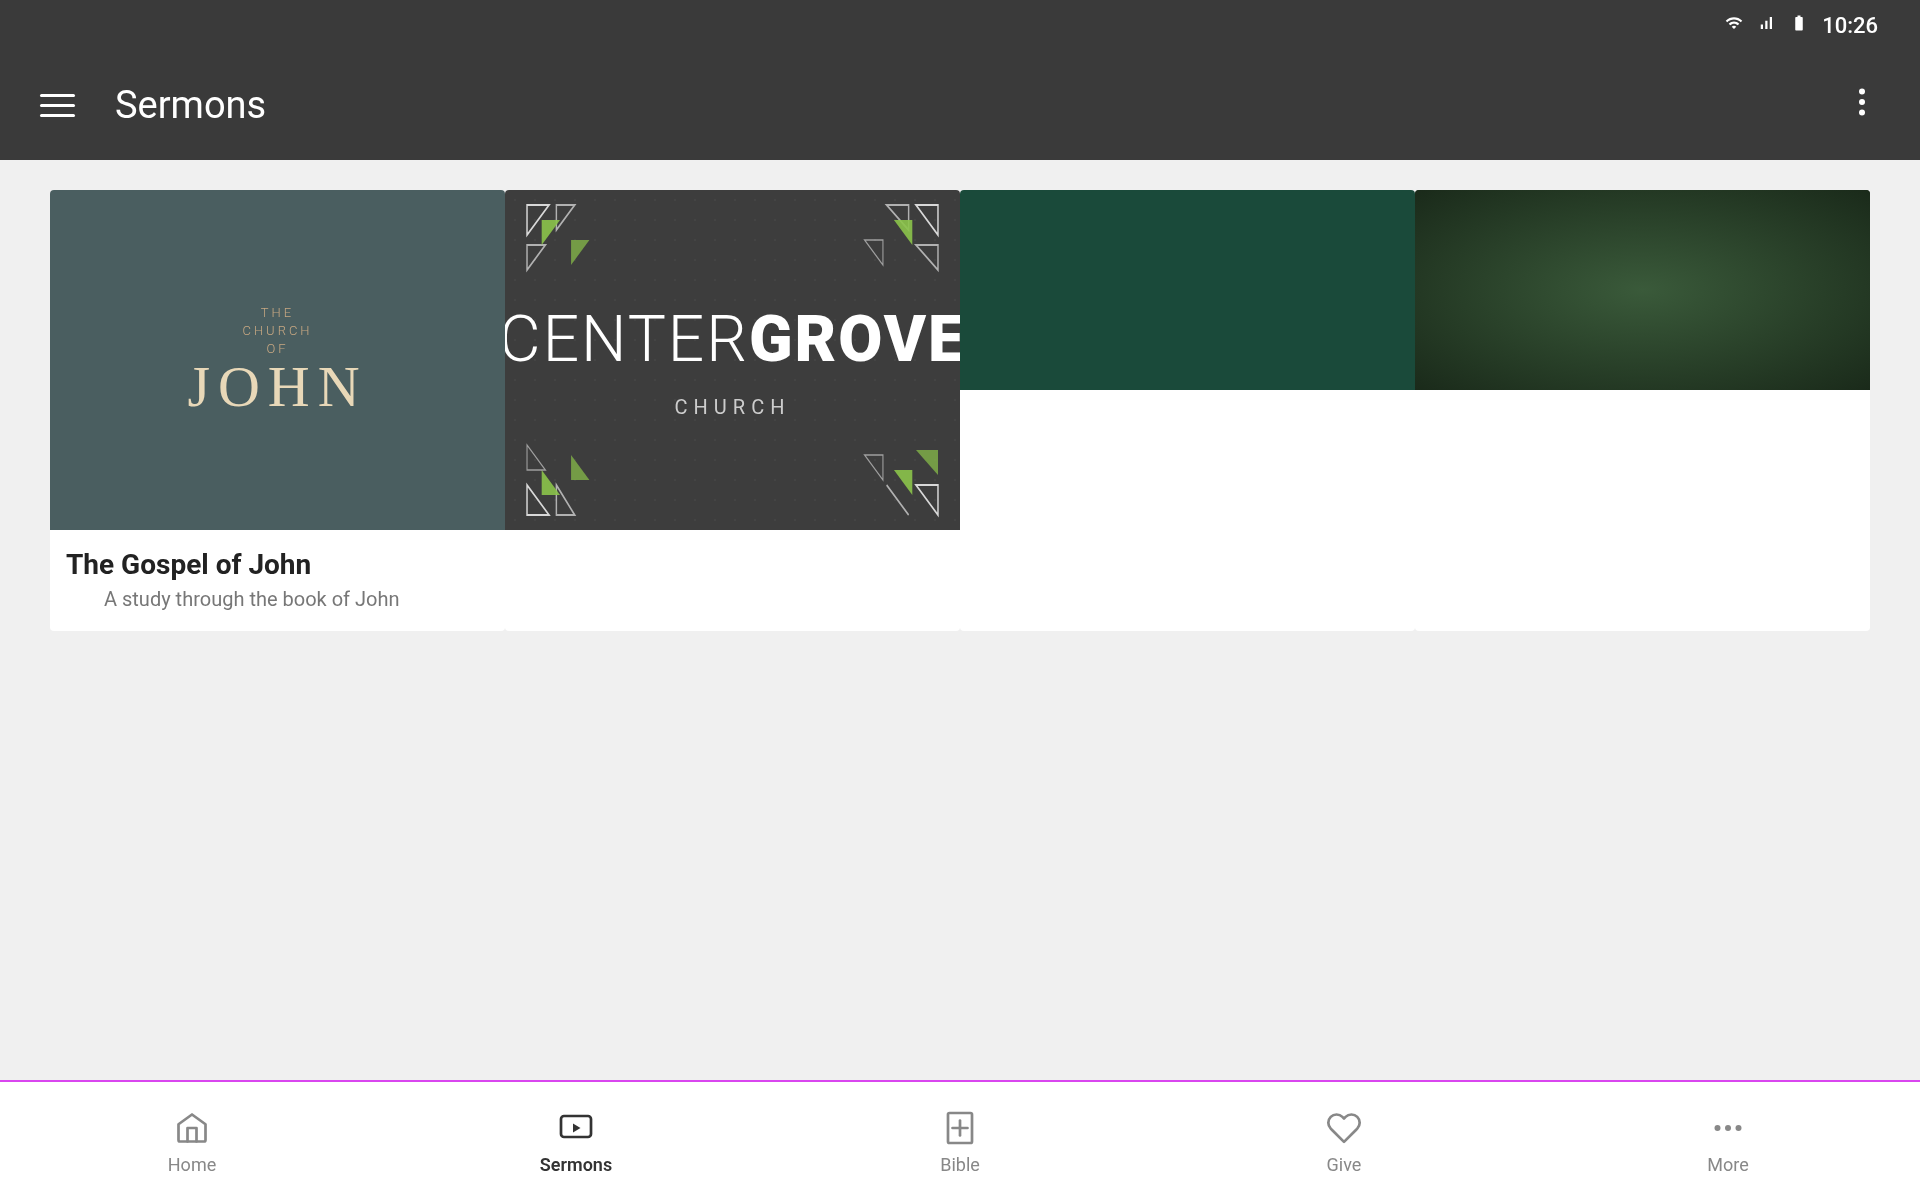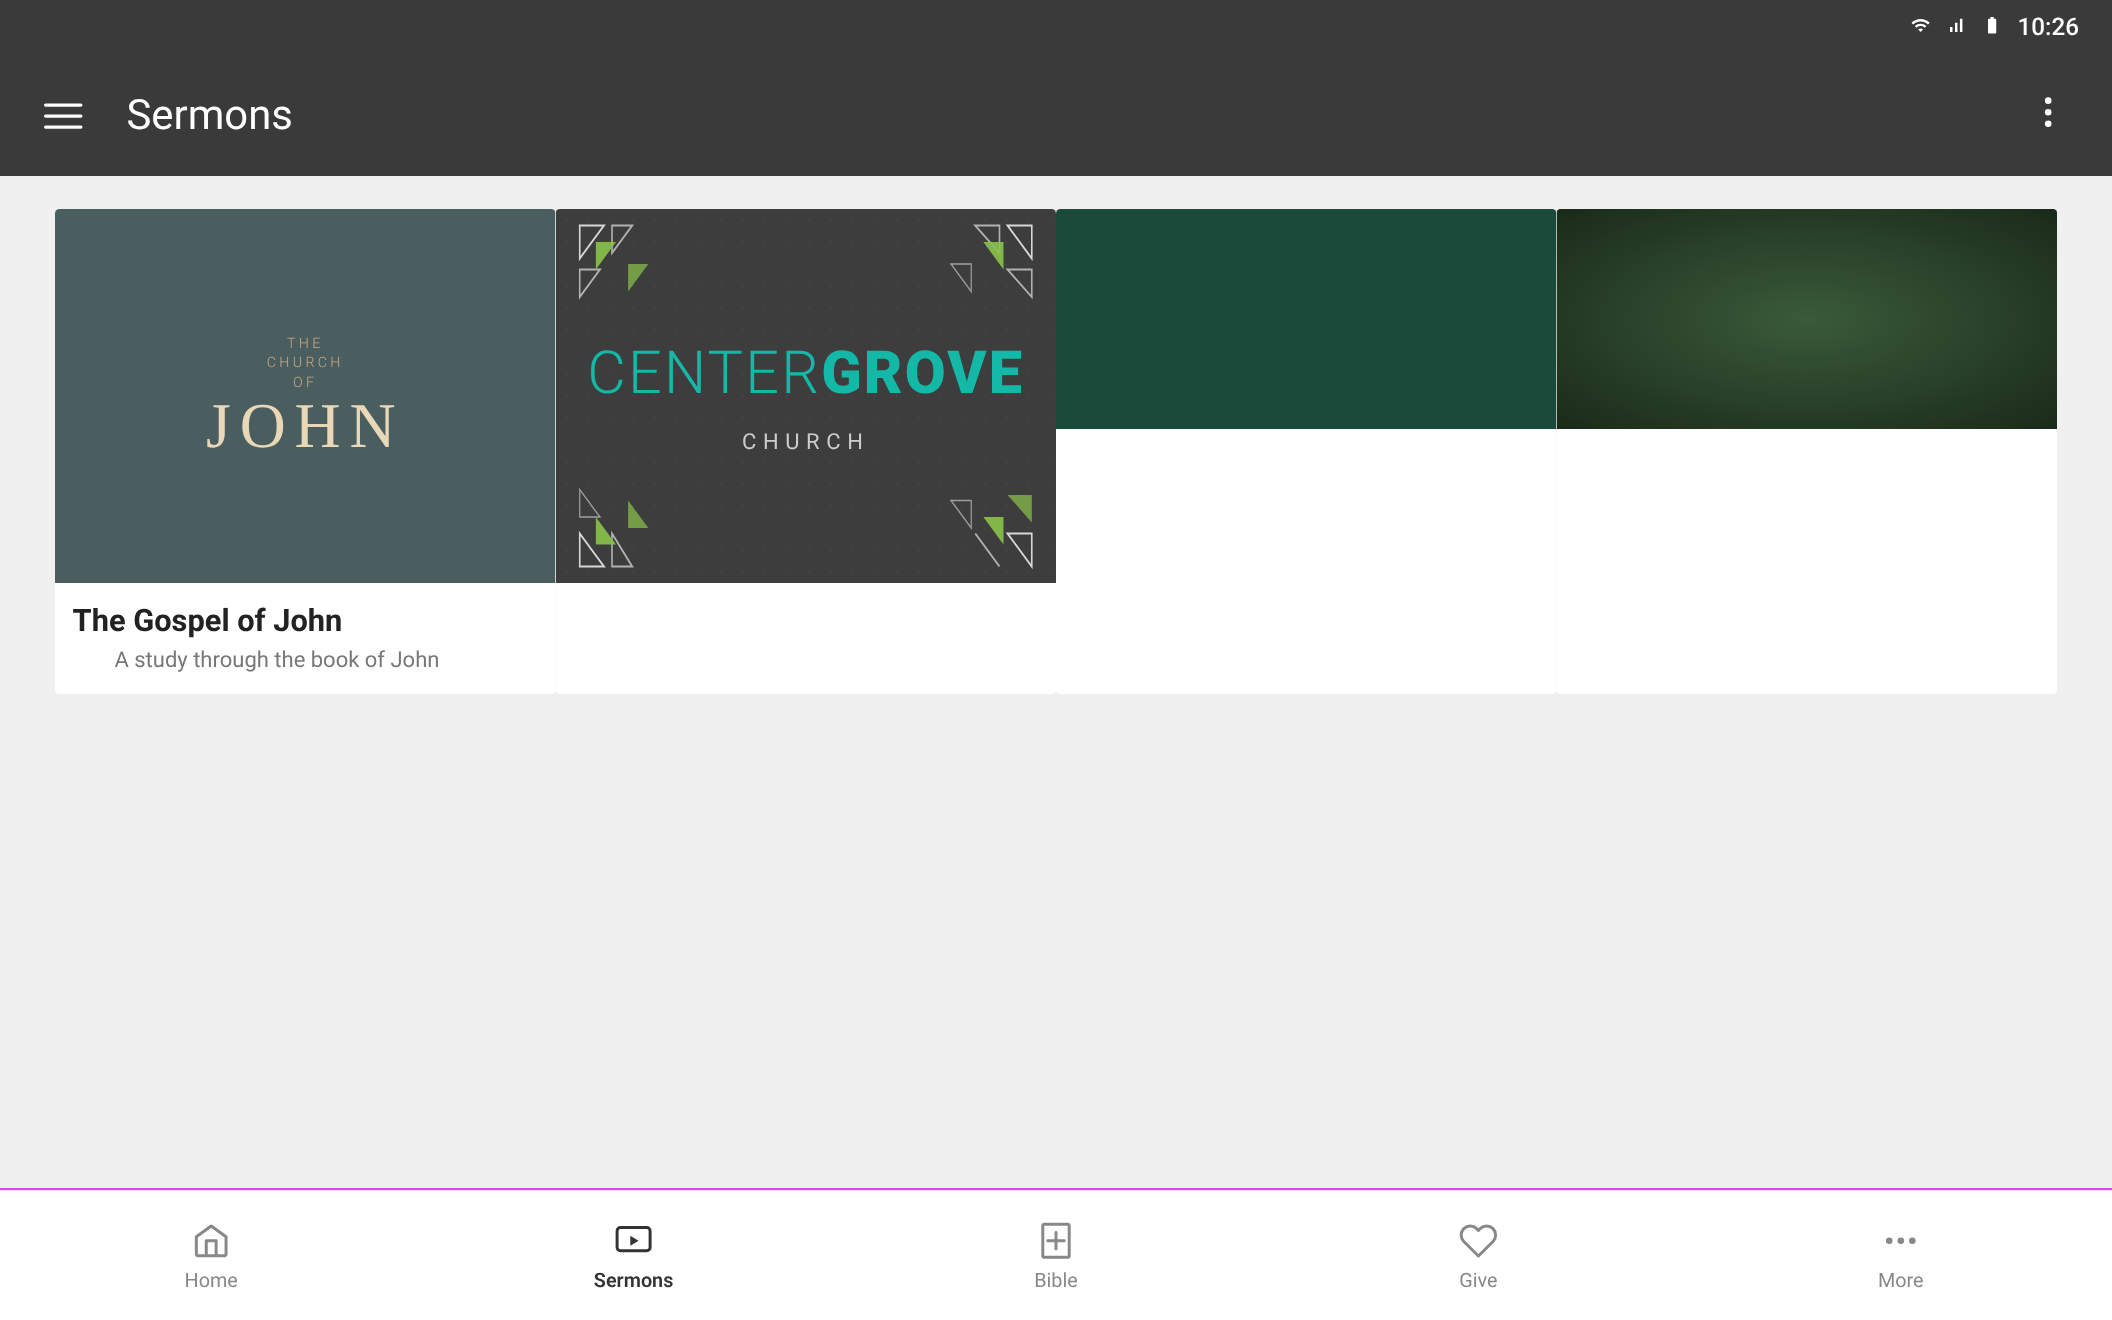--- a/index.html
+++ b/index.html
@@ -14,21 +14,21 @@
     }
 
     
     .status-bar {
       width: 100%;
       height: 50px;
       background: #3a3a3a;
       display: flex;
       align-items: center;
       justify-content: flex-end;
-      padding: 0 30px;
+      padding: 0 42px;
       gap: 12px;
     }
 
     .status-icons {
       display: flex;
       align-items: center;
       gap: 10px;
     }
 
     .status-time {
@@ -151,24 +151,24 @@
       position: relative;
     }
 
     .centergrove-text {
       text-align: center;
       z-index: 2;
       position: relative;
     }
 
     .centergrove-name {
-      font-size: 54px;
+      font-size: 64px;
       font-weight: 700;
       letter-spacing: 2px;
-      color: #14b8a6;
+      color: #ffffff;
     }
 
     .centergrove-name span {
       font-weight: 300;
     }
 
     .centergrove-church {
       color: #cccccc;
       font-size: 20px;
       letter-spacing: 6px;

